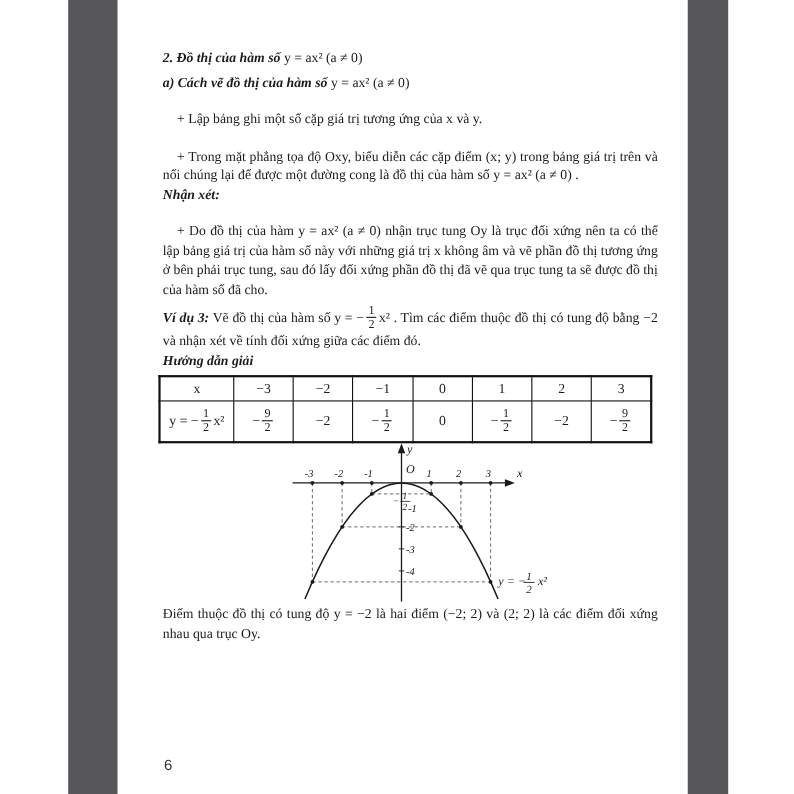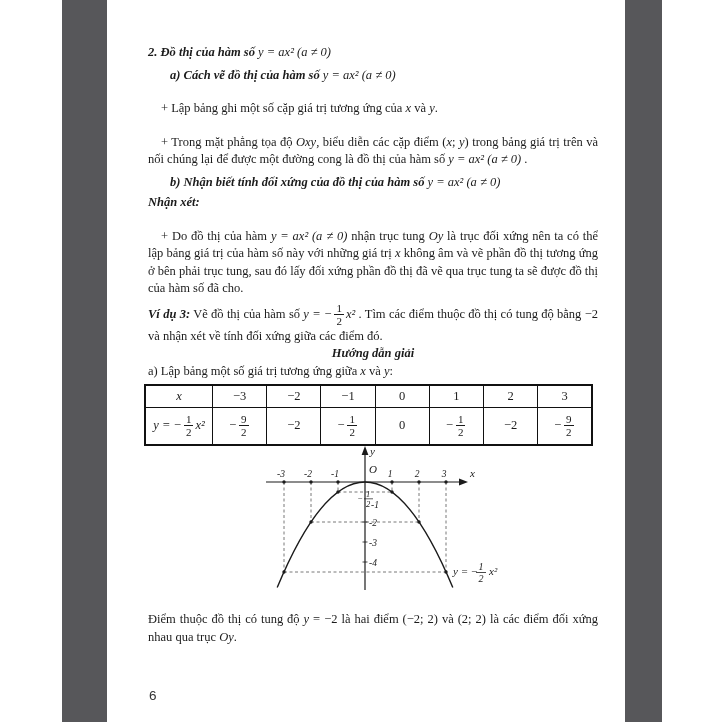--- a/index.html
+++ b/index.html
@@ -7,64 +7,62 @@
     width:722px;height:722px;background:#ffffff;position:relative;overflow:hidden;
     font-family:"Liberation Serif","DejaVu Serif",serif;color:#1b1b1b;
   }
   .band{position:absolute;top:0;height:722px;background:#57575a;}
   .band.left{left:62px;width:45px;}
   .band.right{left:625px;width:37px;}
   .page{position:absolute;left:107px;top:0;width:518px;height:722px;background:#ffffff;}
   .content{position:absolute;left:41px;top:44px;width:450px;font-size:12.5px;line-height:17.5px;text-align:justify;}
   p{margin:0;}
   .mb5{margin-bottom:5px;}
-  .mb3{margin-bottom:3px;margin-left:22px;}
+  .mb3{margin-bottom:3px;}
   .mt5{margin-top:5px;}
   .indent{text-indent:13px;margin-top:16px;}
   .indent2{text-indent:27px;}
-  .center{text-align:center;}
+  .center{}
   .b{font-weight:bold;font-style:italic;}
   .bi{font-weight:bold;font-style:italic;}
-  .m,.i{font-style:italic;}
+  .m,.i{}
   .frac{display:inline-flex;flex-direction:column;align-items:center;vertical-align:middle;
         font-size:11px;line-height:1.1;margin:0 2px;position:relative;top:-1px;font-style:normal;}
   .frac .fn{border-bottom:1px solid #1b1b1b;padding:0 2px;}
   .frac .fd{padding:0 2px;}
   table.vals{border-collapse:collapse;margin:4px 0 0 -4px;table-layout:fixed;width:449px;border:2px solid #111;}
   .vals td{border:1.5px solid #111;text-align:center;vertical-align:middle;padding:0;font-size:12.5px;}
   .vals tr.r1 td{height:21px;}
   .vals tr.r2 td{height:36px;}
   .vals td.c0{width:66px;}
   svg.graph{display:block;margin:-4px 0 0 102px;}
   .gtxt{font-family:"Liberation Serif","DejaVu Serif",serif;font-style:italic;fill:#1b1b1b;}
   .pageno{position:absolute;left:42px;top:688px;font-size:13.5px;font-family:"Liberation Sans","DejaVu Sans",sans-serif;color:#333;}
-  .p15{margin-top:21px;}
+  .p15{margin-top:3px;}
 </style>
 </head>
 <body>
 
 <div class="band left"></div>
 <div class="band right"></div>
 
 <div class="page">
   <div class="content">
 
     <p class="mb5"><span class="b">2. Đồ thị của hàm số </span><span class="m">y = ax² (a ≠ 0)</span></p>
     <p class="mb3"><span class="b">a) Cách vẽ đồ thị của hàm số </span><span class="m">y = ax² (a ≠ 0)</span></p>
     <p class="indent"><span class="t">+ Lập bảng ghi một số cặp giá trị tương ứng của </span><span class="m">x</span><span class="t"> và </span><span class="m">y</span><span class="t">.</span></p>
     <p class="indent"><span class="t">+ Trong mặt phẳng tọa độ </span><span class="m">Oxy</span><span class="t">, biểu diễn các cặp điểm (</span><span class="m">x</span><span class="t">; </span><span class="m">y</span><span class="t">) trong bảng giá trị trên và nối chúng lại để được một đường cong là đồ thị của hàm số </span><span class="m">y = ax² (a ≠ 0)</span><span class="t"> .</span></p>
-    <p class="mt5 mb3"><span class="b">b) Nhận biết tính đối xứng của đồ thị của hàm số </span><span class="m">y = ax² (a ≠ 0)</span></p>
     <p><span class="b">Nhận xét:</span></p>
     <p class="indent"><span class="t">+ Do đồ thị của hàm </span><span class="m">y = ax² (a ≠ 0)</span><span class="t"> nhận trục tung </span><span class="m">Oy</span><span class="t"> là trục đối xứng nên ta có thể lập bảng giá trị của hàm số này với những giá trị </span><span class="m">x</span><span class="t"> không âm và vẽ phần đồ thị tương ứng ở bên phải trục tung, sau đó lấy đối xứng phần đồ thị đã vẽ qua trục tung ta sẽ được đồ thị của hàm số đã cho.</span></p>
     <p class="mt5"><span class="b">Ví dụ 3:</span><span class="t"> Vẽ đồ thị của hàm số </span><span class="m">y = −</span><span class="frac">
           <span class="fn">1</span>
           <span class="fd">2</span>
         </span><span class="m">x²</span><span class="t"> . Tìm các điểm thuộc đồ thị có tung độ bằng −2 và nhận xét về tính đối xứng giữa các điểm đó.</span></p>
     <p class="center"><span class="bi">Hướng dẫn giải</span></p>
-    <p><span class="t">a) Lập bảng một số giá trị tương ứng giữa </span><span class="m">x</span><span class="t"> và </span><span class="m">y</span><span class="t">:</span></p>
 
     <table class="vals">
       <tbody>
           <tr class="r1">
         <td class="c0"><span class="m">x</span></td>
         <td><span class="t">−3</span></td>
         <td><span class="t">−2</span></td>
         <td><span class="t">−1</span></td>
         <td><span class="t">0</span></td>
         <td><span class="t">1</span></td>

